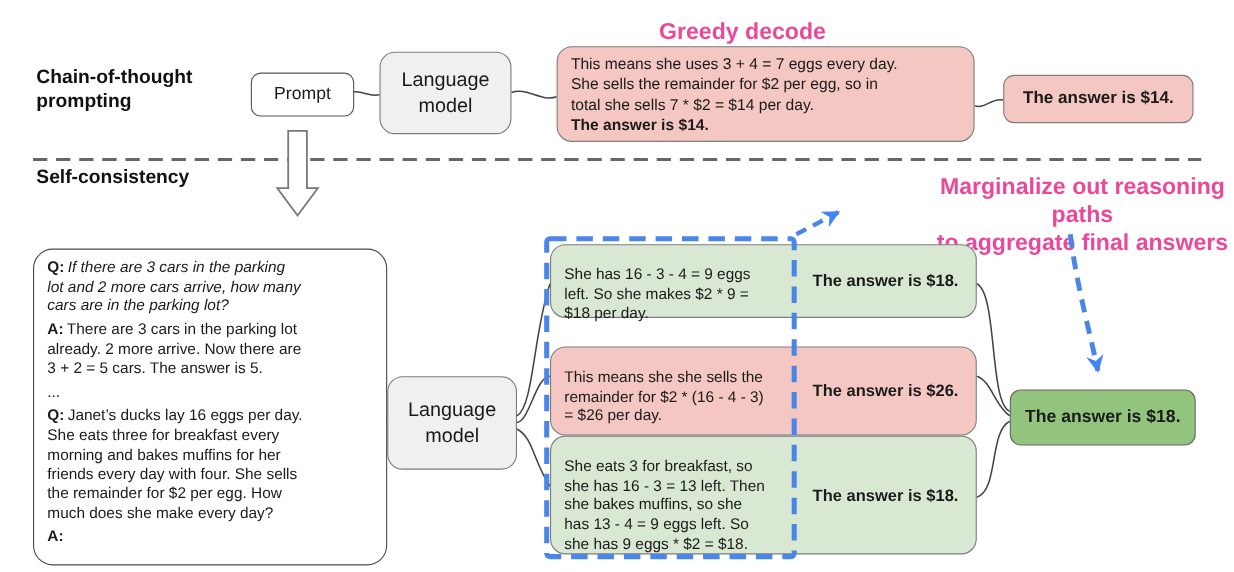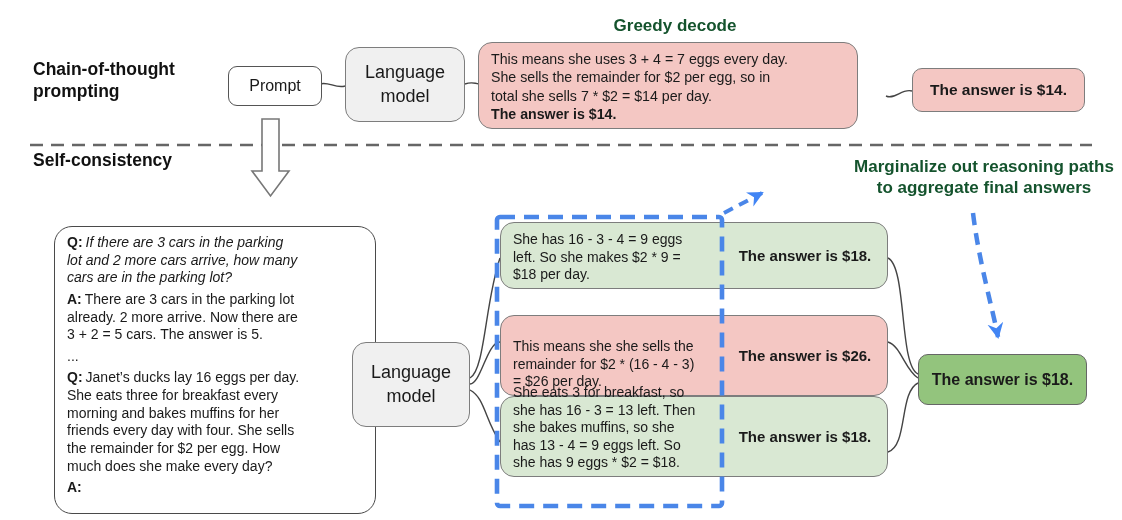--- a/index.html
+++ b/index.html
@@ -6,36 +6,36 @@
   #canvas{
     position:relative;width:1122px;height:520px;background:#fff;
     font-family:"Liberation Sans","DejaVu Sans",sans-serif;color:#1a1a1a;
     overflow:hidden;
   }
   svg.layer{position:absolute;left:0;top:0;pointer-events:none;}
   #under{z-index:0;} #over{z-index:2;}
   .abs{position:absolute;z-index:1;}
   .pre{white-space:pre-line;}
   .section-label{font-weight:bold;font-size:17.5px;line-height:1.25;color:#111;}
-  .blue-label{color:#14532d;font-weight:bold;font-size:17px;line-height:1.22;text-align:center;}
+  .blue-label{color:#ec4899;font-weight:bold;font-size:21px;line-height:1.22;text-align:center;}
   .box{box-sizing:border-box;border:1.4px solid #7d7d7d;border-radius:14px;}
   .flex-c{display:flex;align-items:center;justify-content:center;text-align:center;}
   .lm-box{background:#f0f0f0;font-size:18px;line-height:1.3;}
   .prompt-box{background:#fff;border:1.5px solid #555;border-radius:9px;font-size:16px;}
   .pink{background:#f4c7c3;}
   .cot-output{font-size:14.2px;line-height:1.3;padding:7px 12px;}
   .answer-pill{font-weight:bold;font-size:15.5px;}
   .qa-box{background:#fff;border:1.5px solid #4a4a4a;border-radius:18px;
           font-size:14px;line-height:1.26;padding:7px 12px;}
   .qa-box p{margin:0 0 4px 0;}
   .qa-box .lbl{font-weight:bold;margin-right:3px;}
   .qa-box .it{font-style:italic;}
   .row{display:flex;align-items:stretch;}
-  .row .reason{width:222px;box-sizing:border-box;padding:8px 6px 4px 12px;
-               font-size:14px;line-height:1.26;display:flex;align-items:flex-end;}
+  .row .reason{width:222px;box-sizing:border-box;padding:18px 6px 4px 12px;
+               font-size:14px;line-height:1.26;display:flex;align-items:flex-start;}
   .row .ans{flex:1;display:flex;align-items:center;justify-content:center;
             font-weight:bold;font-size:15px;}
   .final-box{background:#93c47d;border:1.5px solid #666;border-radius:10px;
              font-weight:bold;font-size:16px;}
   .b{font-weight:bold;}
 </style>
 </head>
 <body>
 
 <div id="canvas">
@@ -67,34 +67,34 @@
     <span>Prompt</span>
   </div>
 
   <div class="abs box lm-box flex-c pre" style="left:345px;top:47px;width:120px;height:75px;">
     <span class="pre">Language
 model</span>
   </div>
 
   <div class="abs blue-label" style="left:545px;top:16px;width:260px;">Greedy decode</div>
 
-  <div class="abs box pink cot-output" style="left:478px;top:42px;width:380px;height:87px;">
+  <div class="abs box pink cot-output" style="left:506px;top:42px;width:380px;height:87px;">
     <span class="pre">This means she uses 3 + 4 = 7 eggs every day.
 She sells the remainder for $2 per egg, so in
 total she sells 7 * $2 = $14 per day.</span>
     <div class="b">The answer is $14.</div>
   </div>
 
   <div class="abs box pink flex-c answer-pill" style="left:912px;top:68px;width:173px;height:44px;border-radius:10px;">
     <span>The answer is $14.</span>
   </div>
 
   <div class="abs section-label" style="left:33px;top:150px;">Self-consistency</div>
 
-  <div class="abs qa-box" style="left:30px;top:226px;width:296px;height:272px;margin-left:24px;">
+  <div class="abs qa-box" style="left:30px;top:226px;width:296px;height:272px;">
     <p><span class="lbl">Q:</span><span class="it pre">If there are 3 cars in the parking
 lot and 2 more cars arrive, how many
 cars are in the parking lot?</span></p>
     <p><span class="lbl">A:</span><span class="pre">There are 3 cars in the parking lot
 already. 2 more arrive. Now there are
 3 + 2 = 5 cars. The answer is 5.</span></p>
     <p>...</p>
     <p><span class="lbl">Q:</span><span class="pre">Janet’s ducks lay 16 eggs per day.
 She eats three for breakfast every
 morning and bakes muffins for her
@@ -124,21 +124,21 @@
 
   <div class="abs box row" style="left: 500px; top: 315px; width: 388px; height: 81px; background: rgb(244, 199, 195);">
     <div class="reason">
         <span class="pre">This means she she sells the
 remainder for $2 * (16 - 4 - 3)
 = $26 per day.</span>
       </div>
     <div class="ans">The answer is $26.</div>
   </div>
 
-  <div class="abs box row" style="left: 500px; top: 396px; width: 388px; height: 81px; background: rgb(217, 232, 211);">
+  <div class="abs box row" style="left: 500px; top: 396px; width: 388px; height: 108px; background: rgb(217, 232, 211);">
     <div class="reason">
         <span class="pre">She eats 3 for breakfast, so
 she has 16 - 3 = 13 left. Then
 she bakes muffins, so she
 has 13 - 4 = 9 eggs left. So
 she has 9 eggs * $2 = $18.</span>
       </div>
     <div class="ans">The answer is $18.</div>
   </div>
 

